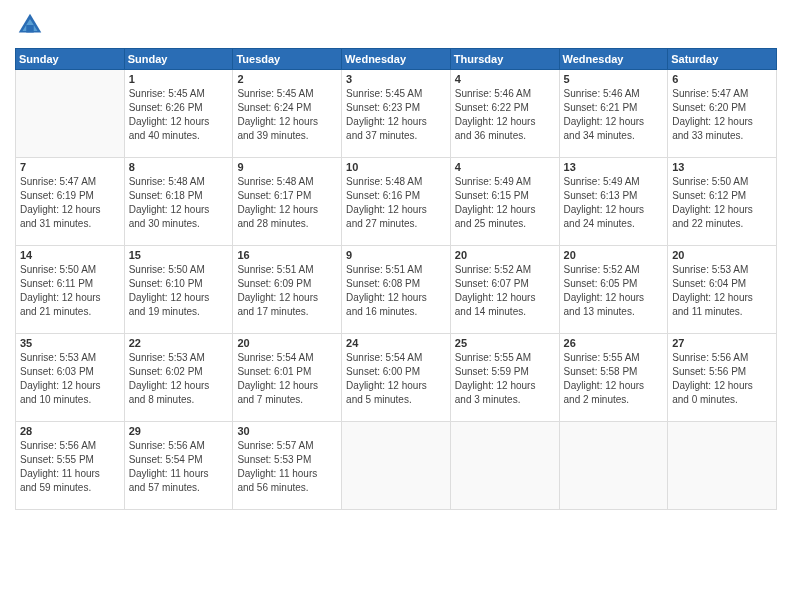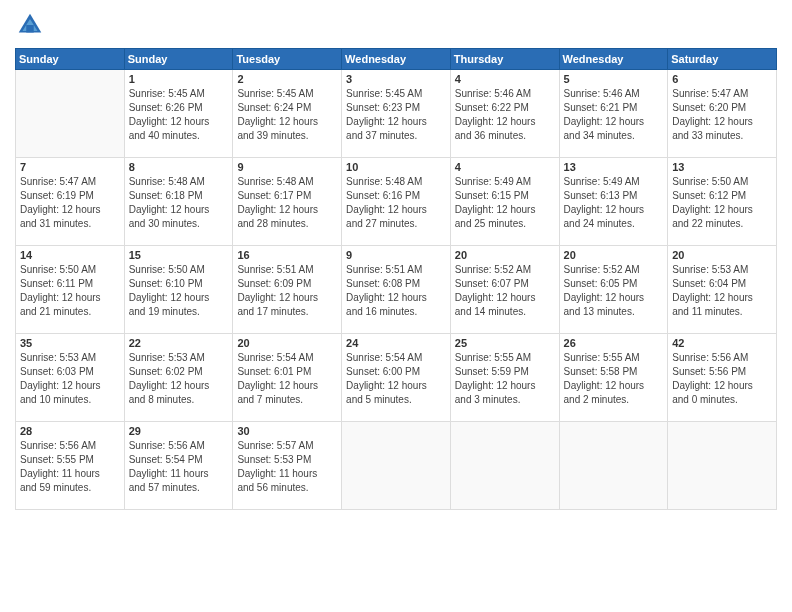--- a/index.html
+++ b/index.html
@@ -241,21 +241,21 @@
           </td>
           <td>
             <span class="day-number">25</span>
             <div class="day-info">Sunrise: 5:55 AM<br>Sunset: 5:59 PM<br>Daylight: 12 hours<br>and 3 minutes.</div>
           </td>
           <td>
             <span class="day-number">26</span>
             <div class="day-info">Sunrise: 5:55 AM<br>Sunset: 5:58 PM<br>Daylight: 12 hours<br>and 2 minutes.</div>
           </td>
           <td>
-            <span class="day-number">42</span>
+            <span class="day-number">27</span>
             <div class="day-info">Sunrise: 5:56 AM<br>Sunset: 5:56 PM<br>Daylight: 12 hours<br>and 0 minutes.</div>
           </td>
         </tr>
         <tr>
           <td>
             <span class="day-number">28</span>
             <div class="day-info">Sunrise: 5:56 AM<br>Sunset: 5:55 PM<br>Daylight: 11 hours<br>and 59 minutes.</div>
           </td>
           <td>
             <span class="day-number">29</span>

